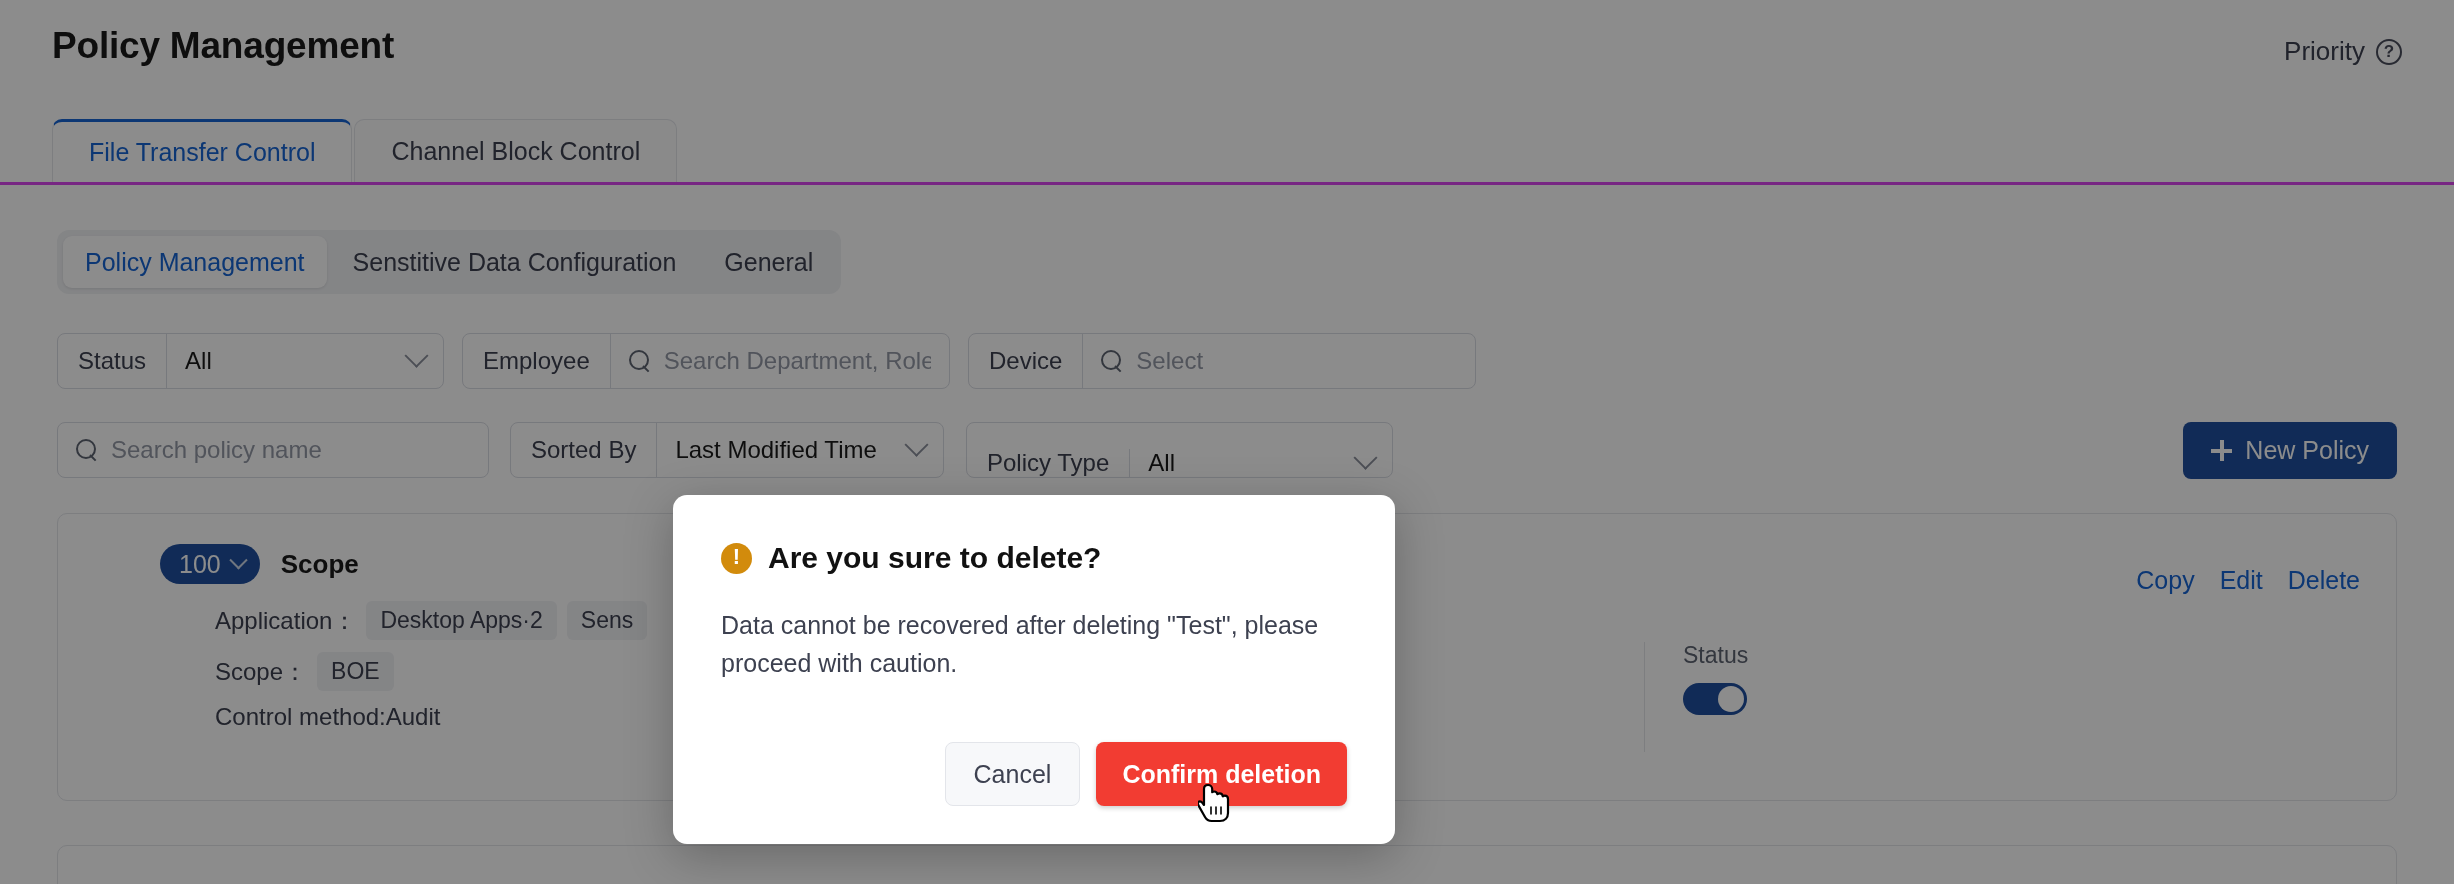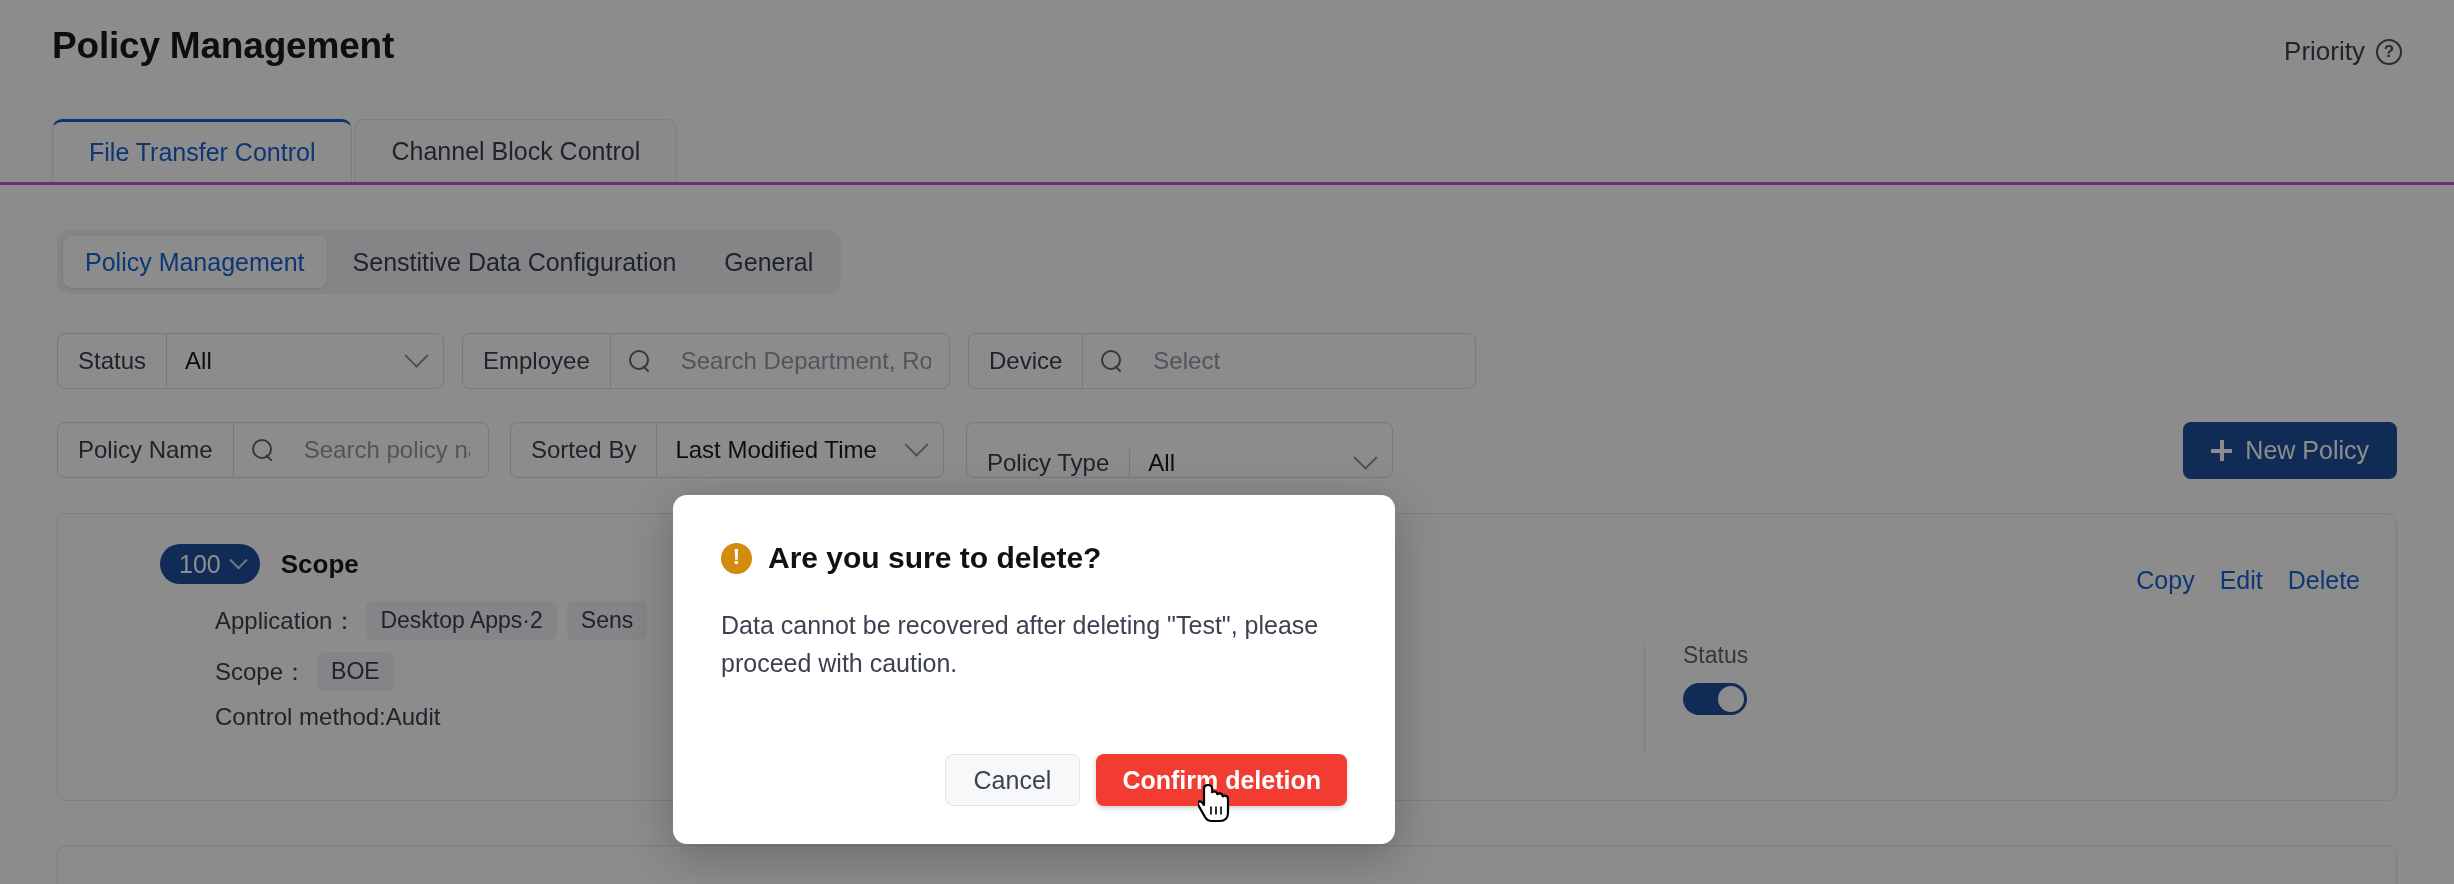--- a/index.html
+++ b/index.html
@@ -139,21 +139,21 @@
     padding: 0 20px;
     font-size: 24px;
     color: #3d4150;
     border-right: 1px solid #d9dce3;
     white-space: nowrap;
   }
   .field-body {
     flex: 1;
     display: flex;
     align-items: center;
-    gap: 30px;
+    gap: 13px;
     padding: 0 18px;
     min-width: 0;
   }
   .field-value {
     font-size: 24px;
     color: #1a1a1a;
     white-space: nowrap;
     overflow: hidden;
   }
   .field-placeholder {
@@ -368,21 +368,21 @@
   }
   .modal-footer {
     position: absolute;
     left: 0; right: 48px;
     bottom: 38px;
     display: flex;
     justify-content: flex-end;
     gap: 16px;
   }
   .btn {
-    height: 52px;
+    height: 64px;
     border-radius: 8px;
     display: flex; align-items: center; justify-content: center;
     font-size: 25px;
     padding: 0 28px;
     white-space: nowrap;
   }
   .btn-cancel {
     background: #f7f8fa;
     border: 1px solid #e3e5ea;
     color: #3d4150;
@@ -452,21 +452,20 @@
         <span class="search-ico"></span>
         <span class="field-placeholder">Select</span>
       </div>
     </div>
 
   </div>
 
   <div class="filter-row filter-row-2">
 
     <div class="field f-policyname">
-      <div class="field-label">Policy Name</div>
       <div class="field-body">
         <span class="search-ico"></span>
         <span class="field-placeholder">Search policy name</span>
       </div>
     </div>
 
     <div class="field f-sortedby">
       <div class="field-label">Sorted By</div>
       <div class="field-body">
         <span class="field-value">Last Modified Time</span>

